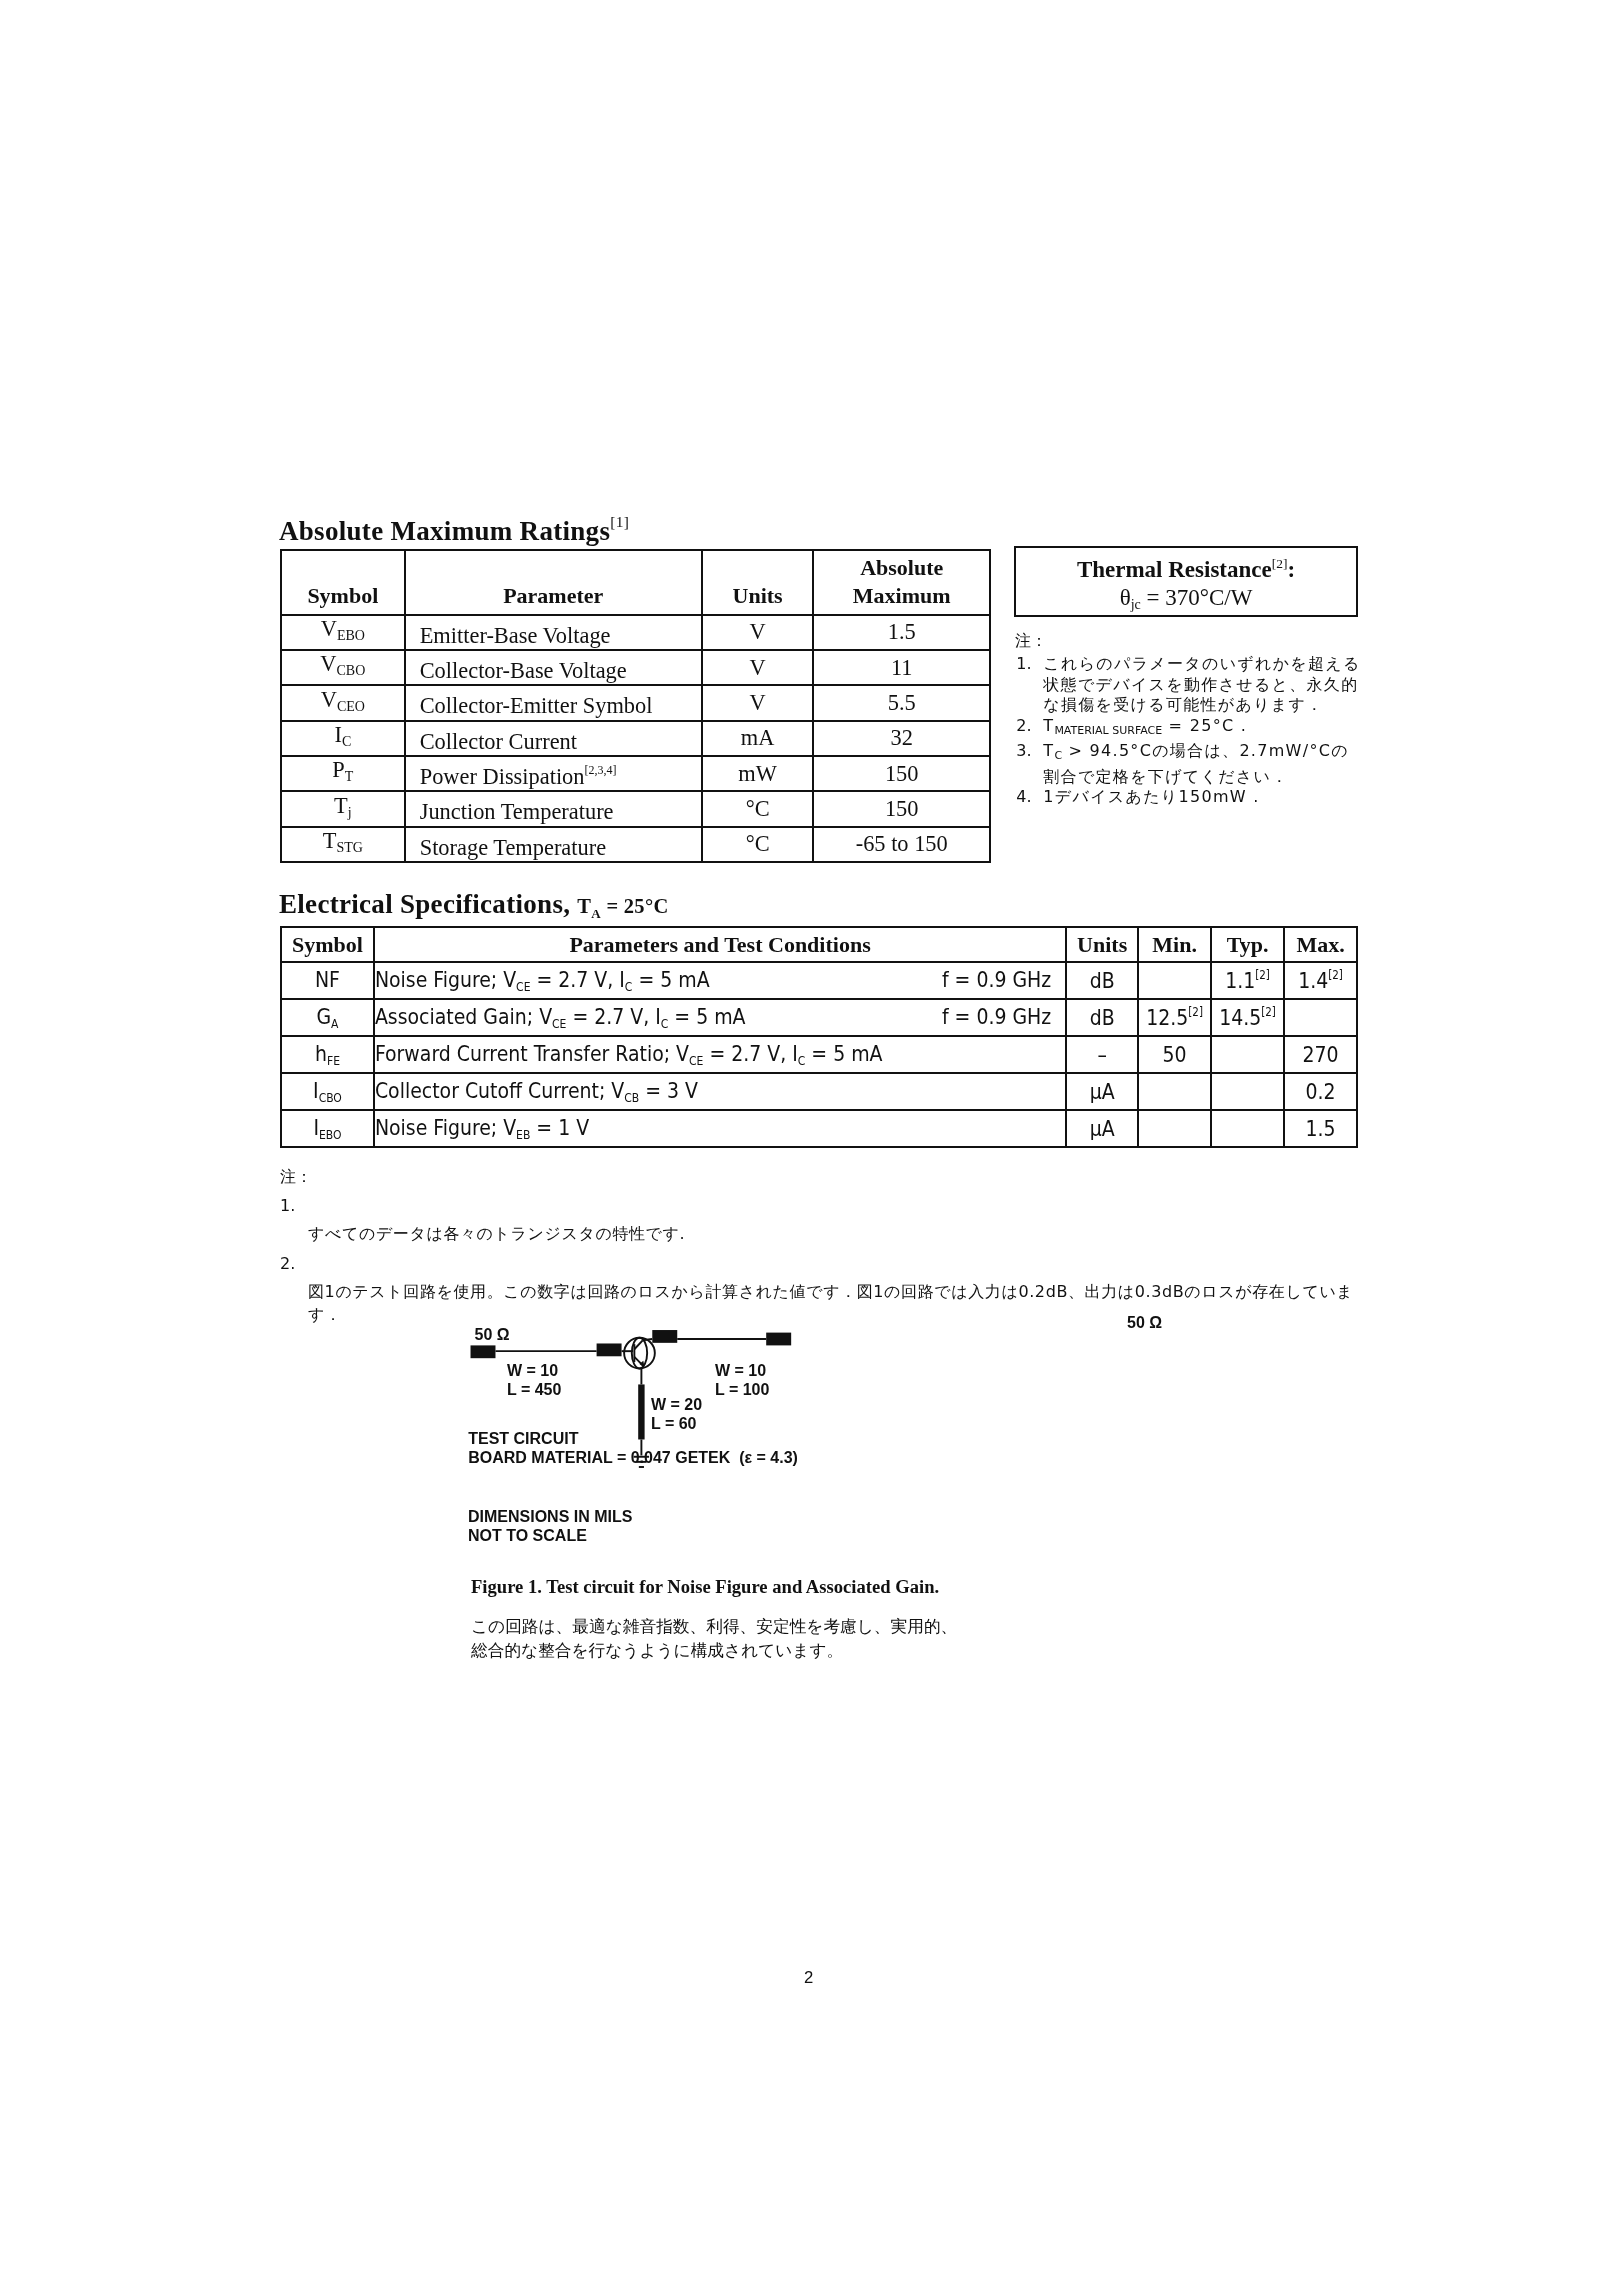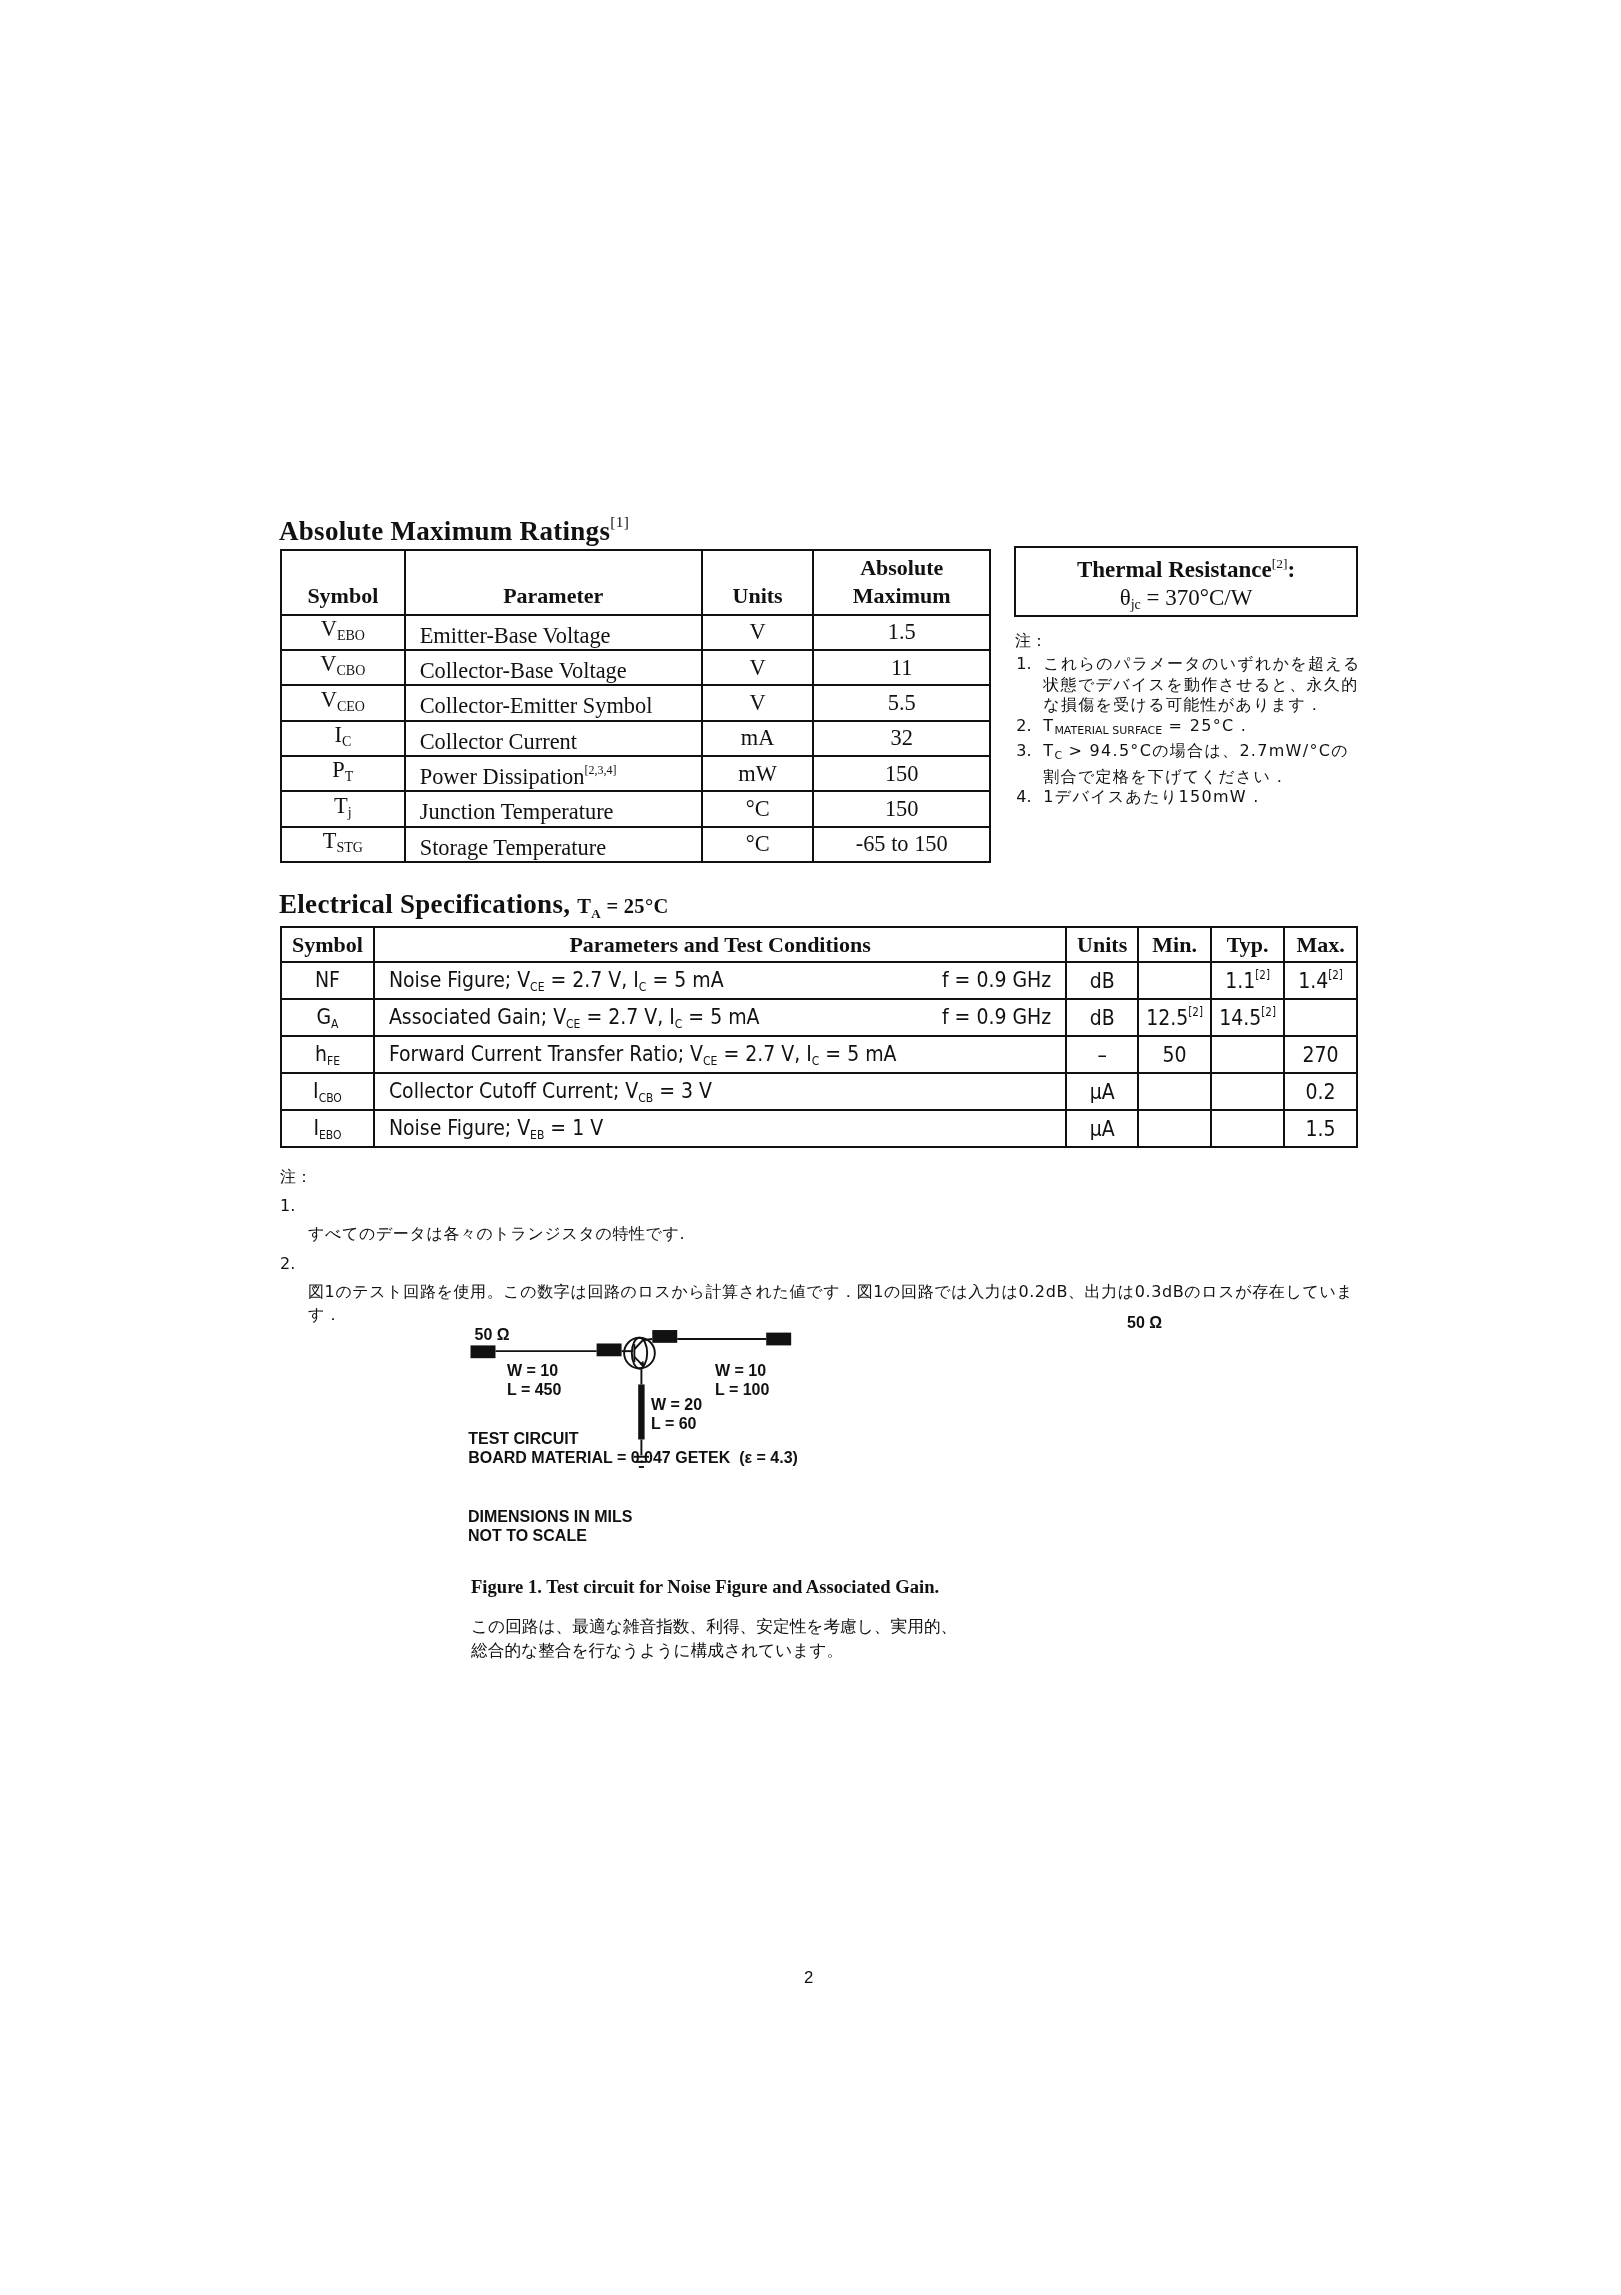--- a/index.html
+++ b/index.html
@@ -34,21 +34,21 @@
 
   .es-title { left:279px; top:889px; }
   .es-title .ta { font-size:20.5px; }
   .es-title .ta sub { font-size:13px; vertical-align:-5.1px; }
 
   table.es { position:absolute; left:280px; top:926px; width:1078px; }
   table.es td, table.es th { border:2.6px solid #111; padding:0; }
   table.es th { font-family:"Liberation Serif", serif; font-weight:bold; font-size:22px; height:33px; text-align:center; }
   table.es td { font-family:"DejaVu Sans Condensed","DejaVu Sans", sans-serif; font-size:21px; height:35px; font-stretch:condensed; }
   table.es td.c { text-align:center;margin-top:16px; }
-  table.es td.l { padding-left:14px; }
+  table.es td.l { }
   table.es .cond-txt { display:flex; justify-content:space-between; padding-right:14px; }
   table.es sub { font-size:12px; vertical-align:-3.8px; }
   table.es sup { font-size:11.5px; vertical-align:9px; }
 
   .notes-b { left:280px; top:1165px; width:1089px; font-family:"DejaVu Sans", sans-serif; font-size:16px; line-height:23px; }
   .notes-b .it { display:flex; margin-top:6.4px; }
   .notes-b .it .n { width:28px; flex:none; }
   .notes-b .it .tx { flex:1; letter-spacing:0.6px;margin-top:28px; }
 
   .circuit { left:465px; top:1307px; width:724px; height:192px; }

